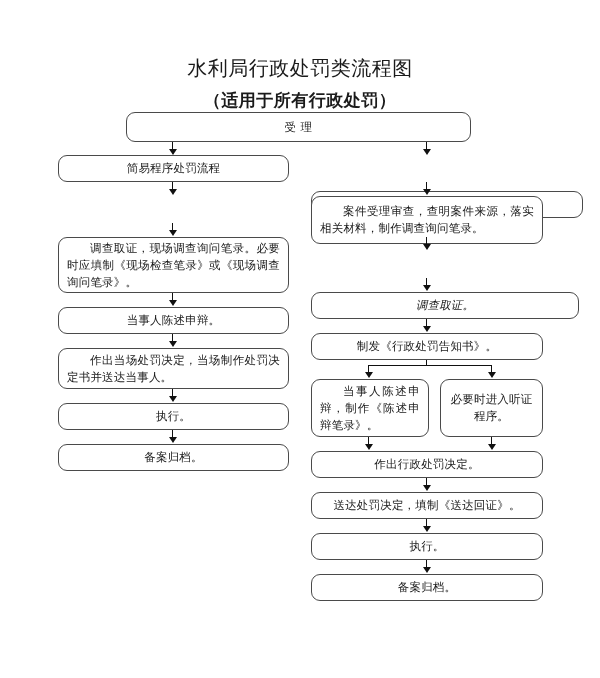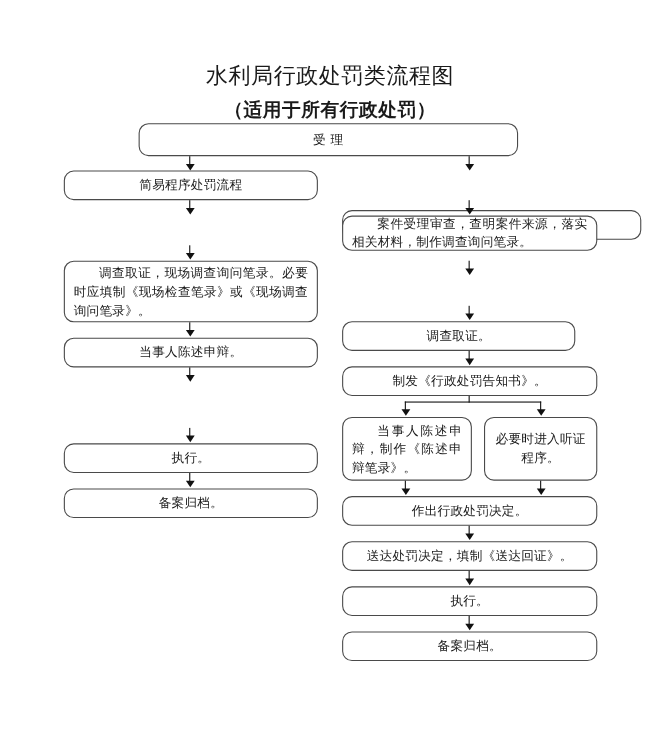--- a/index.html
+++ b/index.html
@@ -138,20 +138,23 @@
   <div class="conn" style="left:172px; top:293px; height:9px;"></div>
   <div class="arrowhead" style="left:169px; top:300px;"></div>
 
   <div class="node" style="left:58px; top:307px; width:231px; height:27px;">
     <span class="txt">当事人陈述申辩。</span>
   </div>
 
   <div class="conn" style="left:172px; top:334px; height:9px;"></div>
   <div class="arrowhead" style="left:169px; top:341px;"></div>
 
+  <div class="node multiline" style="left:58px; top:348px; width:231px; height:41px;">
+    <span class="txt">作出当场处罚决定，当场制作处罚决定书并送达当事人。</span>
+  </div>
 
   <div class="conn" style="left:172px; top:389px; height:9px;"></div>
   <div class="arrowhead" style="left:169px; top:396px;"></div>
 
   <div class="node" style="left:58px; top:403px; width:231px; height:27px;">
     <span class="txt">执行。</span>
   </div>
 
   <div class="conn" style="left:172px; top:430px; height:9px;"></div>
   <div class="arrowhead" style="left:169px; top:437px;"></div>
@@ -160,32 +163,32 @@
     <span class="txt">备案归档。</span>
   </div>
 
   <div class="node" style="left:311px; top:155px; width:272px; height:27px;margin-top:36px;">
     <span class="txt">一般程序处罚流程</span>
   </div>
 
   <div class="conn" style="left:426px; top:182px; height:9px;"></div>
   <div class="arrowhead" style="left:423px; top:189px;"></div>
 
-  <div class="node multiline" style="left:311px; top:196px; width:232px; height:32px;">
+  <div class="node multiline" style="left:311px; top:196px; width:232px; height:48px;">
     <span class="txt">案件受理审查，查明案件来源，落实相关材料，制作调查询问笔录。</span>
   </div>
 
   <div class="conn" style="left:426px; top:237px; height:9px;"></div>
   <div class="arrowhead" style="left:423px; top:244px;"></div>
 
 
   <div class="conn" style="left:426px; top:278px; height:9px;"></div>
   <div class="arrowhead" style="left:423px; top:285px;"></div>
 
-  <div class="node" style="left:311px; top:292px; width:212px; height:27px;">
+  <div class="node" style="left:311px; top:292px; width:268px; height:27px;font-style:italic;">
     <span class="txt">调查取证。</span>
   </div>
 
   <div class="conn" style="left:426px; top:319px; height:9px;"></div>
   <div class="arrowhead" style="left:423px; top:326px;"></div>
 
   <div class="node" style="left:311px; top:333px; width:232px; height:27px;">
     <span class="txt">制发《行政处罚告知书》。</span>
   </div>
 

